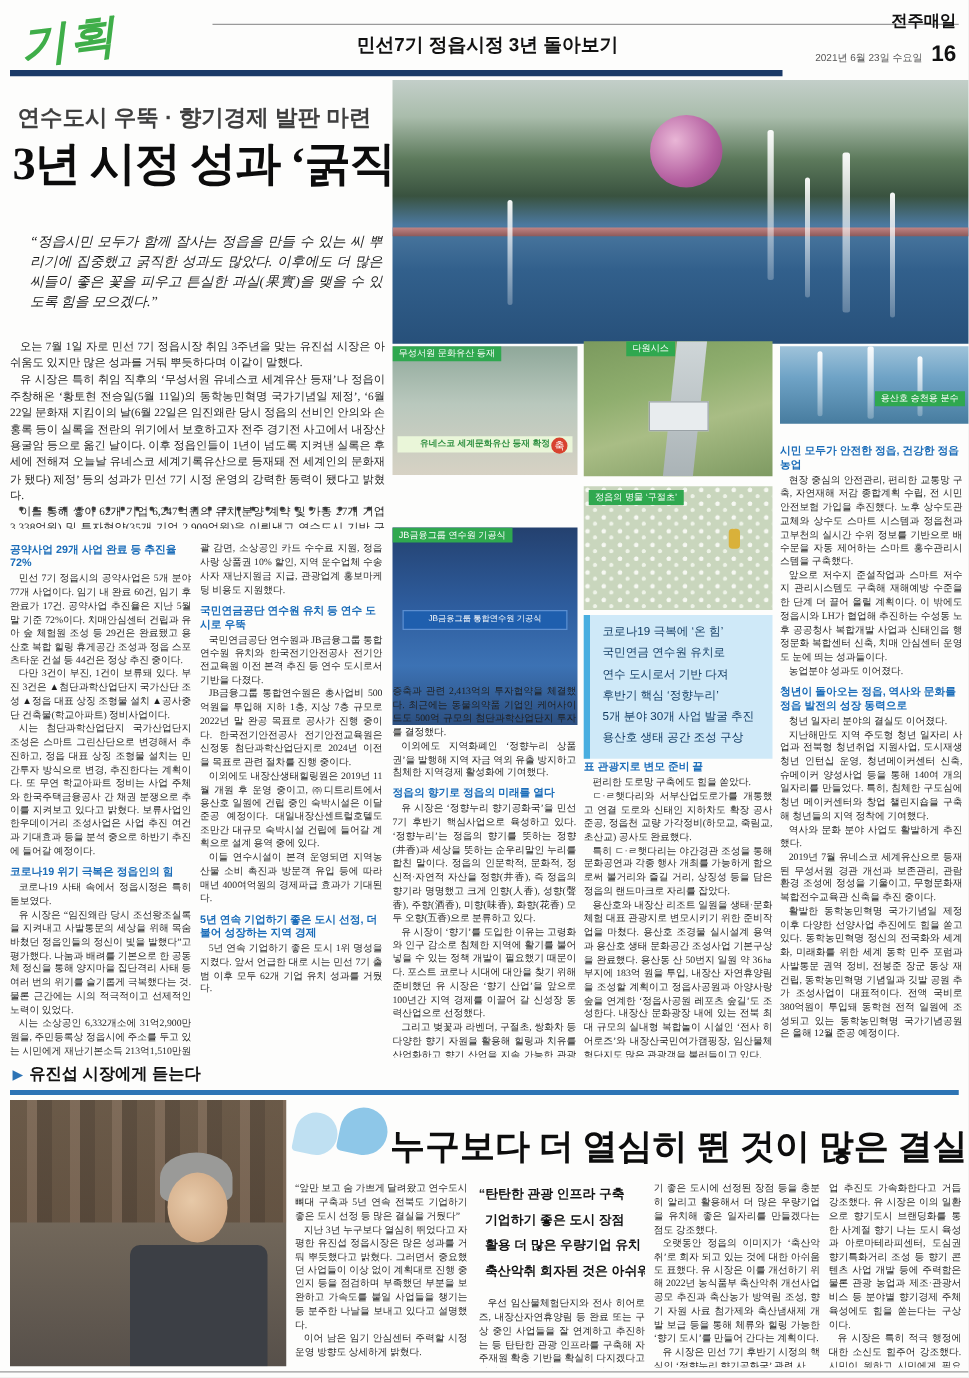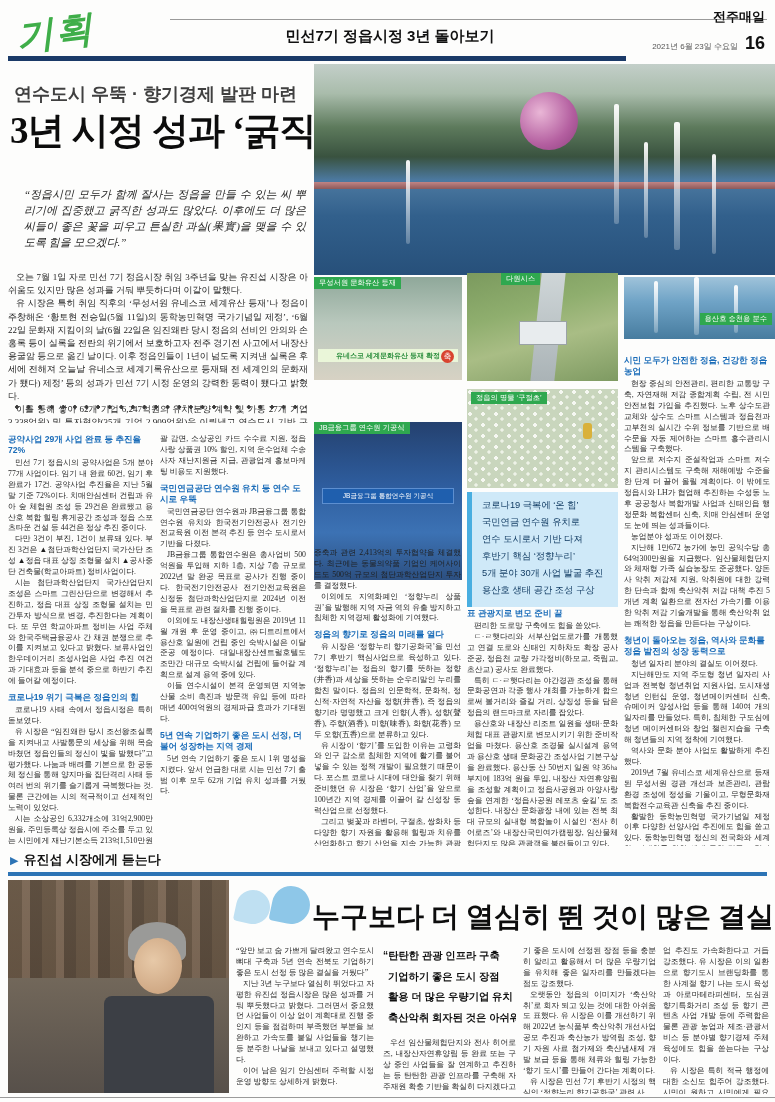--- a/index.html
+++ b/index.html
@@ -192,21 +192,20 @@
     <p class="bp">ㄷ·ㄹ햇다리와 서부산업도로가를 개통했고 연결 도로와 신태인 지하차도 확장 공사 준공, 정읍천 교량 가각정비(하모교, 죽림교, 초산교) 공사도 완료했다.</p>
     <p class="bp">특히 ㄷ·ㄹ햇다리는 야간경관 조성을 통해 문화공연과 각종 행사 개최를 가능하게 함으로써 볼거리와 즐길 거리, 상징성 등을 담은 정읍의 랜드마크로 자리를 잡았다.</p>
     <p class="bp">용산호와 내장산 리조트 일원을 생태·문화체험 대표 관광지로 변모시키기 위한 준비작업을 마쳤다. 용산호 조경물 실시설계 용역과 용산호 생태 문화공간 조성사업 기본구상을 완료했다. 용산동 산 50번지 일원 약 36㏊ 부지에 183억 원을 투입, 내장산 자연휴양림을 조성할 계획이고 정읍사공원과 아양사랑숲을 연계한 ‘정읍사공원 레포츠 숲길’도 조성한다. 내장산 문화광장 내에 있는 전북 최대 규모의 실내형 복합놀이 시설인 ‘전사 히어로즈’와 내장산국민여가캠핑장, 임산물체험단지도 많은 관광객을 불러들이고 있다.</p>
   </div>
 
   <div class="col" style="left:624px;top:341px;width:146px;height:505px;">
     <div class="sec" style="margin-top:14px;">시민 모두가 안전한 정읍, 건강한 정읍농업</div>
     <p class="bp">현장 중심의 안전관리, 편리한 교통망 구축, 자연재해 저감 종합계획 수립, 전 시민 안전보험 가입을 추진했다. 노후 상수도관 교체와 상수도 스마트 시스템과 정읍천과 고부천의 실시간 수위 정보를 기반으로 배수문을 자동 제어하는 스마트 홍수관리시스템을 구축했다.</p>
     <p class="bp">앞으로 저수지 준설작업과 스마트 저수지 관리시스템도 구축해 재해예방 수준을 한 단계 더 끌어 올릴 계획이다. 이 밖에도 정읍시와 LH가 협업해 추진하는 수성동 노후 공공청사 복합개발 사업과 신태인읍 행정문화 복합센터 신축, 치매 안심센터 운영도 눈에 띄는 성과들이다.</p>
     <p class="bp">농업분야 성과도 이어졌다.</p>
-    <p class="bp">지난해 1만672 농가에 농민 공익수당 총 64억300만원을 지급했다. 임산물체험단지와 체재형 가족 실습농장도 준공했다. 양돈사 악취 저감제 지원, 악취원에 대한 강력한 단속과 함께 축산악취 저감 대책 추진 5개년 계획 일환으로 전자선 가속기를 이용한 악취 저감 기술개발을 통해 축산악취 없는 쾌적한 정읍을 만든다는 구상이다.</p>
     <div class="sec">청년이 돌아오는 정읍, 역사와 문화를 정읍 발전의 성장 동력으로</div>
     <p class="bp">청년 일자리 분야의 결실도 이어졌다.</p>
     <p class="bp">지난해만도 지역 주도형 청년 일자리 사업과 전북형 청년취업 지원사업, 도시재생 청년 인턴십 운영, 청년메이커센터 신축, 슈메이커 양성사업 등을 통해 140여 개의 일자리를 만들었다. 특히, 침체한 구도심에 청년 메이커센터와 창업 챌린지숍을 구축해 청년들의 지역 정착에 기여했다.</p>
     <p class="bp">역사와 문화 분야 사업도 활발하게 추진했다.</p>
     <p class="bp">2019년 7월 유네스코 세계유산으로 등재된 무성서원 경관 개선과 보존관리, 관람 환경 조성에 정성을 기울이고, 무형문화재 복합전수교육관 신축을 추진 중이다.</p>
     <p class="bp">활발한 동학농민혁명 국가기념일 제정 이후 다양한 선양사업 추진에도 힘을 쏟고 있다. 동학농민혁명 정신의 전국화와 세계화, 미래화를 위한 세계 동학 민주 포럼과 사발통문 권역 정비, 전봉준 장군 동상 재건립, 동학농민혁명 기념일과 깃발 공원 추가 조성사업이 대표적이다. 전액 국비로 380억원이 투입돼 동학현 전적 일원에 조성되고 있는 동학농민혁명 국가기념공원은 올해 12월 준공 예정이다.</p>
 
   </div>
 
   <div class="abs iv" style="left:0;top:848px;width:775px;height:254px;">

